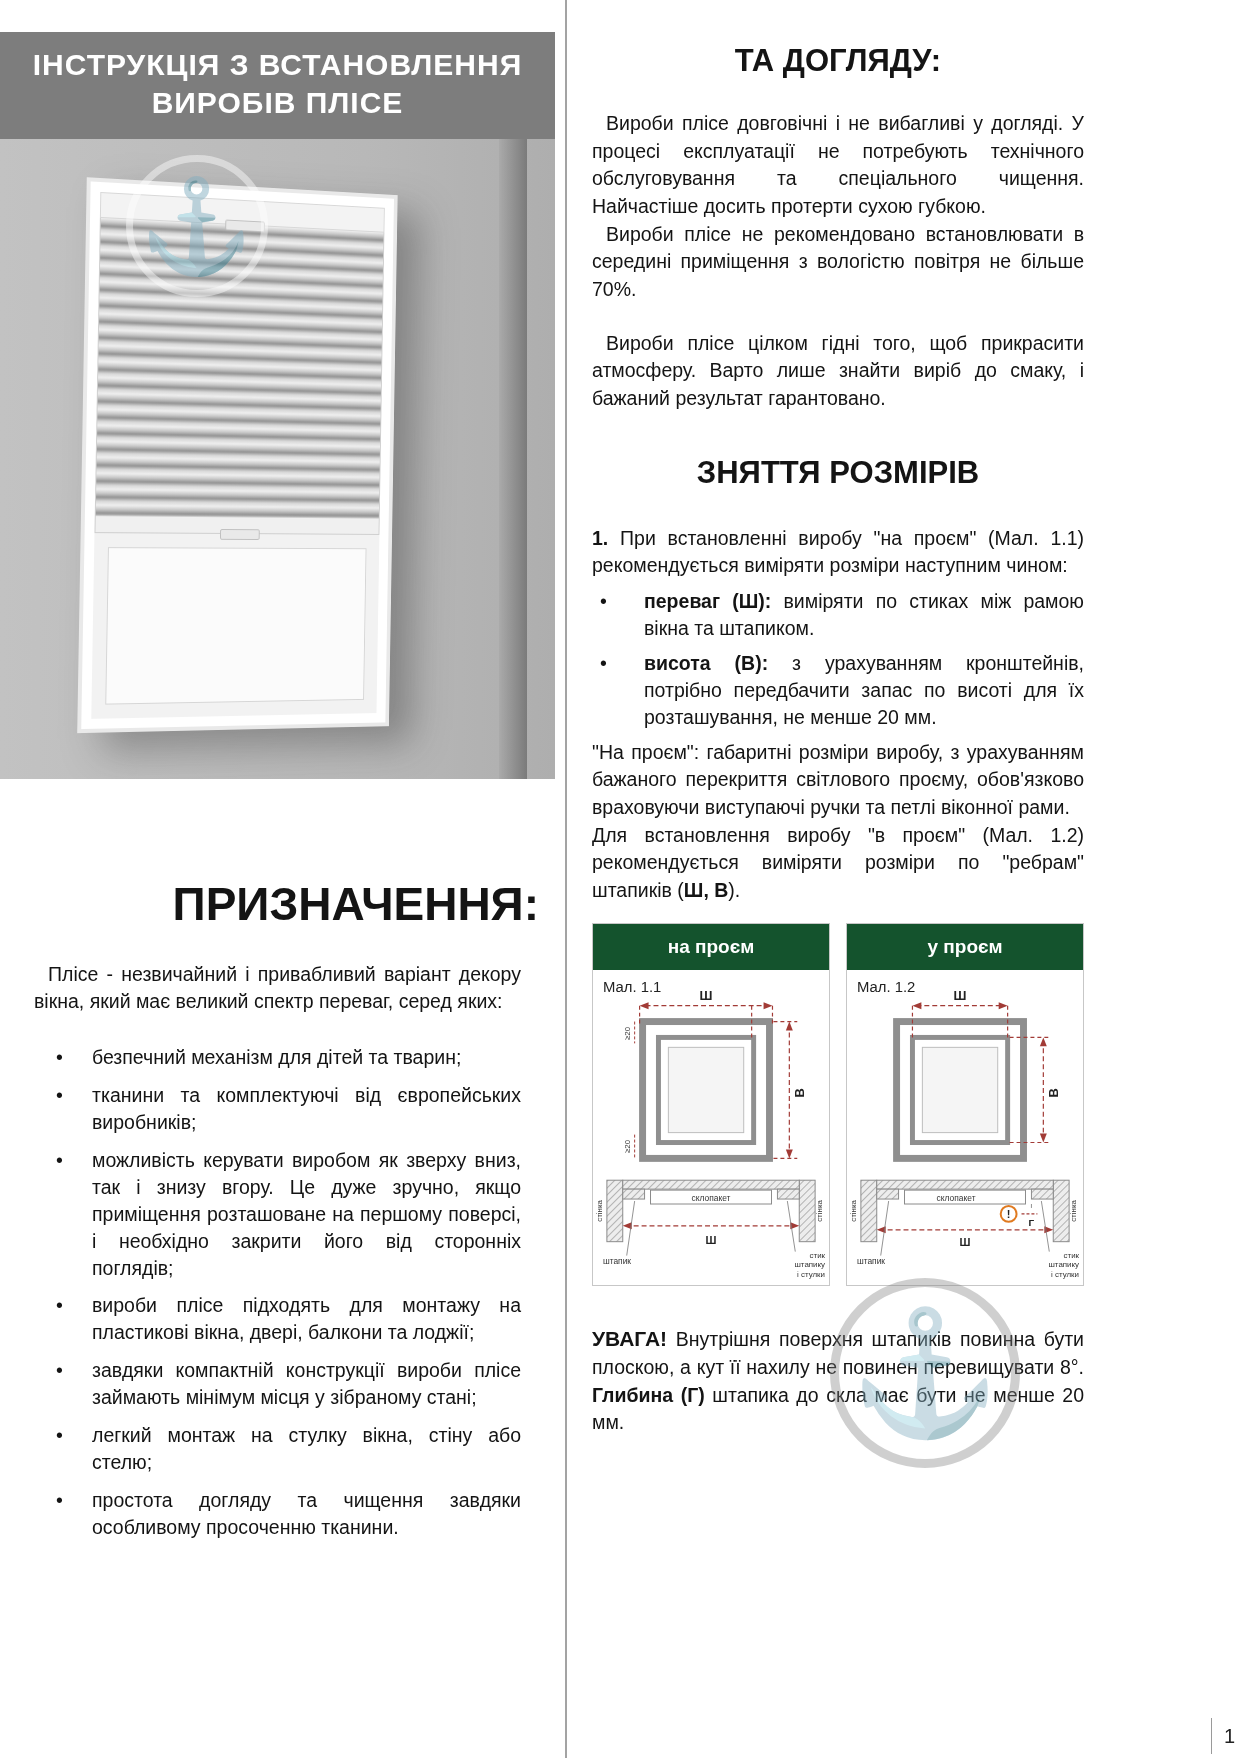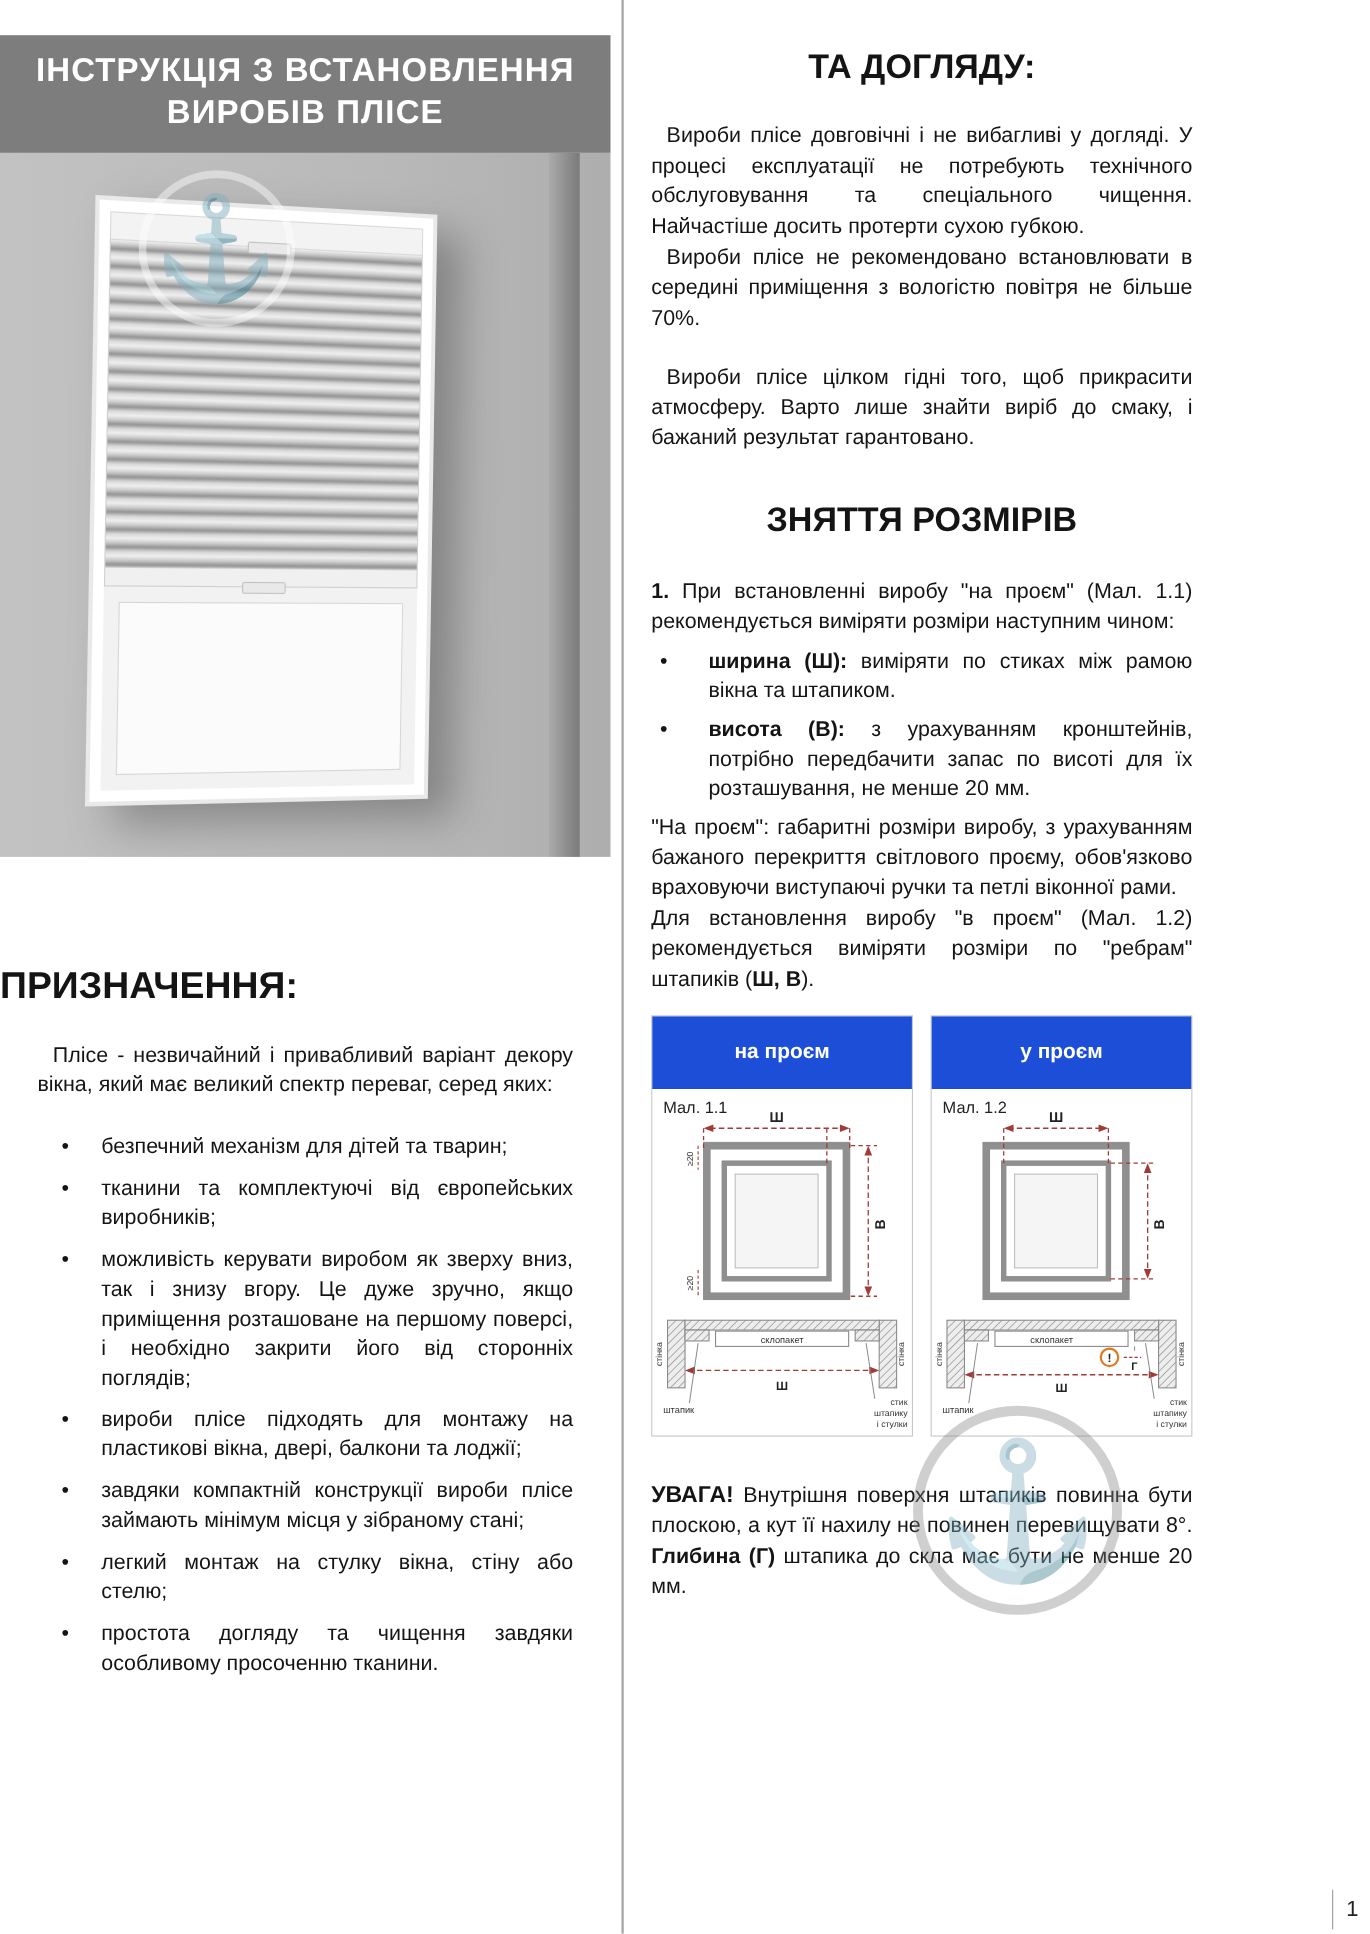--- a/index.html
+++ b/index.html
@@ -35,21 +35,21 @@
   .glass { flex:1; background:#fbfbfb; border:14px solid #f2f2f2; box-shadow:inset 0 0 0 1px #d6d6d6; }
 
   .wm { border-radius:50%; border-style:solid; display:flex; align-items:center; justify-content:center; pointer-events:none; }
   .wm-photo { position:absolute; left:126px; top:16px; width:142px; height:142px;
     border-width:7px; border-color:rgba(255,255,255,0.45); color:rgba(255,255,255,0.5); }
   .wm-photo span { font-size:92px; line-height:1; }
   .wm-bottom { position:absolute; left:238px; top:1278px; width:190px; height:190px; z-index:6;
     border-width:9px; border-color:rgba(130,130,130,0.38); color:rgba(130,130,130,0.42); }
   .wm-bottom span { font-size:122px; line-height:1; }
 
-  .purpose-title { margin:98px 0 0; text-align:left; font-size:34px; font-weight:bold; }
+  .purpose-title { margin:98px 16px 0; text-align:right; font-size:46px; font-weight:bold; }
   .purpose-intro { margin:30px 34px 0; font-size:19.5px; line-height:1.42; text-align:justify; text-indent:14px; }
   .p-bullets { margin:28px 34px 0; padding:0; list-style:none; }
   .p-bullets li { position:relative; padding-left:58px; margin-bottom:11px;
     font-size:19.5px; line-height:1.38; text-align:justify; }
   .p-bullets li::before { content:"\2022"; position:absolute; left:22px; top:0; }
 
   
   .col-right { position:absolute; left:592px; top:0; width:492px; }
   .r-title { margin:42px 0 0; text-align:center; font-size:31px; font-weight:bold; line-height:1.22; }
   .body-p { font-size:19.5px; line-height:1.42; text-align:justify; margin:0; }
@@ -58,21 +58,21 @@
   .care-p3 { margin-top:26px; text-indent:14px; }
   .measure-title { margin:42px 0 0; text-align:center; font-size:31px; font-weight:bold; }
   .step { margin-top:34px; }
   .m-bullets { margin:8px 0 0; padding:0; list-style:none; }
   .m-bullets li { position:relative; padding-left:52px; margin-bottom:8px;
     font-size:19.5px; line-height:1.38; text-align:justify; }
   .m-bullets li::before { content:"\2022"; position:absolute; left:8px; top:0; }
 
   .dg-row { display:flex; gap:16px; margin-top:18px; position:relative; }
   .dg-panel { width:238px; border:1px solid #c7c7c7; background:#ffffff; }
-  .dg-head { background:#1d4ed8; color:#ffffff; font-weight:bold; font-size:19px; text-align:center; padding:22px 0; }
+  .dg-head { background:#14532d; color:#ffffff; font-weight:bold; font-size:19px; text-align:center; padding:12px 0; }
   .dg-svg { display:block; width:100%; height:auto; }
 
   .attention { margin-top:38px; }
   .attention .att-label { font-size:21px; }
 
   .footer { position:absolute; right:10px; bottom:4px; display:flex; align-items:center; gap:12px; }
   .footer .vline { width:1px; height:36px; background:#9a9a9a; }
   .footer .num { font-size:20px; color:#222; }
 </style>
 </head>
@@ -134,21 +134,21 @@
 
     <h2 class="measure-title">ЗНЯТТЯ РОЗМІРІВ</h2>
 
     <p class="body-p step">
       <b>1.</b>
       <span>При встановленні виробу "на проєм" (Мал. 1.1) рекомендується виміряти розміри наступним чином:</span>
     </p>
 
     <ul class="m-bullets">
       <li>
-        <b>ширина (Ш):</b>
+        <b>переваг (Ш):</b>
         <span>виміряти по стиках між рамою вікна та штапиком.</span>
       </li>
       <li>
         <b>висота (В):</b>
         <span>з урахуванням кронштейнів, потрібно передбачити запас по висоті для їх розташування, не менше 20 мм.</span>
       </li>
     </ul>
 
     <p class="body-p">"На проєм": габаритні розміри виробу, з урахуванням бажаного перекриття світлового проєму, обов'язково враховуючи виступаючі ручки та петлі віконної рами.</p>
     <p class="body-p">

